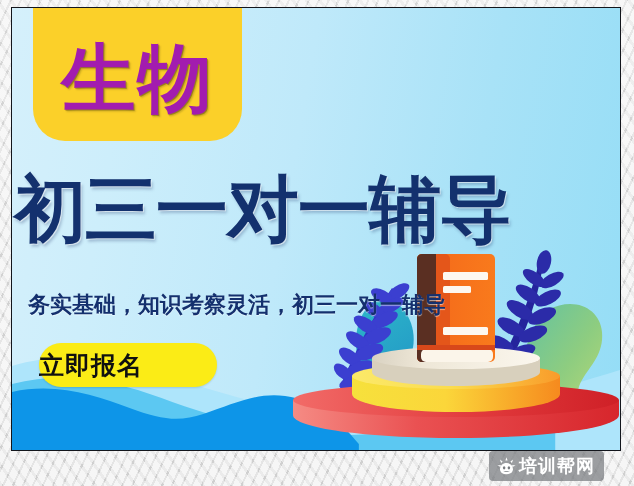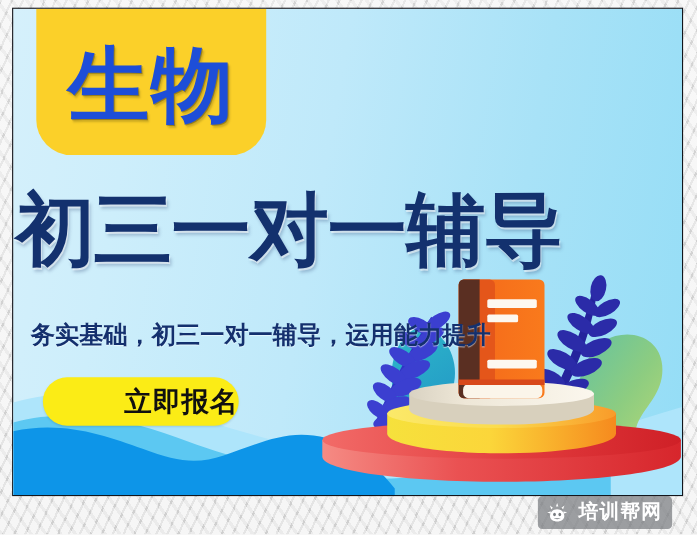--- a/index.html
+++ b/index.html
@@ -59,21 +59,21 @@
     background: #fbd029;
     border-radius: 0 0 32px 32px;
     display: flex;
     align-items: center;
     justify-content: center;
   }
   #subject-badge .txt {
     font-family: "DejaVu Sans", "Liberation Sans", sans-serif;
     font-size: 74px;
     font-weight: bold;
-    color: #1d4ed8;
+    color: #a21caf;
     letter-spacing: 2px;
     line-height: 1;
     text-shadow:
       1px 1px 0 rgba(0,0,0,0.25),
       2px 2px 2px rgba(0,0,0,0.18);
     margin-top: 6px;
   }
 
   
   #headline {
@@ -111,21 +111,21 @@
   #cta-button {
     position: absolute;
     left: 27px;
     top: 335px;
     width: 178px;
     height: 44px;
     background: #fbec16;
     border-radius: 22px;
     display: flex;
     align-items: center;
-    justify-content: flex-end;
+    justify-content: flex-start;
     box-shadow: 0 1px 2px rgba(0,0,0,0.12);
     cursor: pointer;
   }
   #cta-button .txt {
     font-family: "DejaVu Sans", "Liberation Sans", sans-serif;
     font-size: 25px;
     font-weight: bold;
     color: #101010;
     letter-spacing: 1px;
   }
@@ -143,21 +143,21 @@
   #watermark {
     position: absolute;
     left: 489px;
     top: 451px;
     height: 30px;
     padding: 0 9px 0 7px;
     background: rgba(120,124,128,0.72);
     border-radius: 4px;
     display: flex;
     align-items: center;
-    gap: 9px;
+    gap: 2px;
   }
   #watermark .wm-text {
     font-family: "DejaVu Sans", "Liberation Sans", sans-serif;
     font-size: 18px;
     font-weight: bold;
     color: #ffffff;
     letter-spacing: 1px;
     line-height: 1;
   }
 </style>
@@ -293,21 +293,21 @@
         </g>
       </svg>
     </div>
 
     <div id="subject-badge">
       <span class="txt">生物</span>
     </div>
 
     <div id="headline">初三一对一辅导</div>
 
-    <div id="subtitle">务实基础，初三一对一辅导，运用能力提升</div>
+    <div id="subtitle">务实基础，知识考察灵活，初三一对一辅导</div>
 
     <div id="cta-button">
       <span class="txt">立即报名</span>
     </div>
 
   </div>
 
   <div id="watermark">
     <svg width="21" height="20" viewBox="0 0 21 20">
       <g fill="#ffffff">

